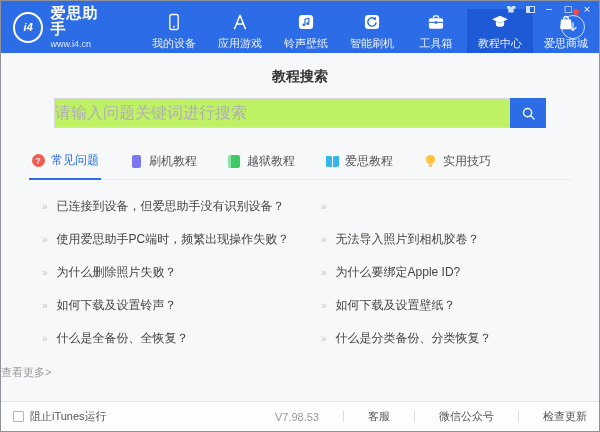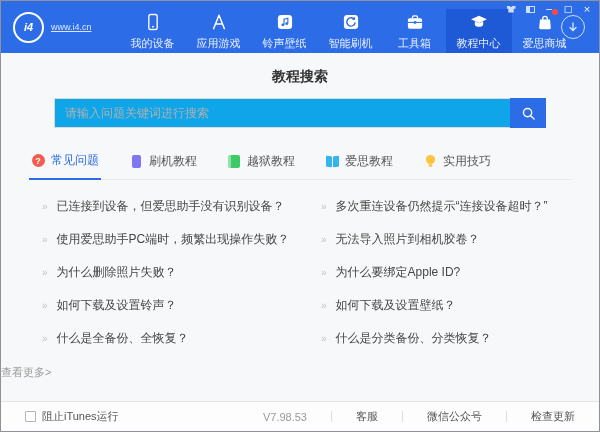--- a/index.html
+++ b/index.html
@@ -6,41 +6,41 @@
   html,body { width:600px; height:432px; }
   body { font-family:"Liberation Sans","DejaVu Sans",sans-serif; background:#fff; }
   .window { width:600px; height:432px; border:1px solid #8f9399; display:flex; flex-direction:column; overflow:hidden; background:#f7f8f9; position:relative; }
 
   
   .topbar { height:52px; background:#2c6ce7; display:flex; align-items:stretch; position:relative; flex:0 0 auto; }
   .brand { display:flex; align-items:center; padding-left:12px; gap:7px; }
   .logo-circle { width:31px; height:31px; border:2px solid #fff; border-radius:50%; display:flex; align-items:center; justify-content:center; color:#fff; font-weight:bold; font-style:italic; font-size:11px; }
   .brand-text { display:flex; flex-direction:column; line-height:1.1; }
   .brand-name { color:#fff; font-size:15px; font-weight:bold; letter-spacing:1px; }
-  .brand-site { color:#dbe6ff; font-size:9px; margin-top:2px;text-decoration:underline; }
+  .brand-site { color:#dbe6ff; font-size:9px; margin-top:2px; }
 
   .nav { display:flex; margin-left:28px;margin-top:8px; }
   .nav-item { display:flex; flex-direction:column; align-items:center; justify-content:center; gap:3px; padding:0 11px; min-width:62px; cursor:pointer; position:relative; }
   .nav-item.active { background:#1e59d6;text-align:right; }
   .nav-icon { width:22px; height:22px; display:flex; align-items:center; justify-content:center; position:relative; }
   .nav-label { color:#eaf0ff; font-size:11px; white-space:nowrap; }
   .badge-dot { position:absolute; top:-2px; right:-2px; width:6px; height:6px; border-radius:50%; background:#ff4742; }
 
   .down-btn { position:absolute; right:14px; top:50%; transform:translateY(-50%); width:24px; height:24px; border:1px solid rgba(255,255,255,.75); border-radius:50%; display:flex; align-items:center; justify-content:center; cursor:pointer; }
 
   .win-controls { position:absolute; top:3px; right:6px; display:flex; gap:7px; align-items:center; }
   .wc { width:12px; height:10px; display:flex; align-items:center; justify-content:center; color:#fff; font-size:9px; line-height:1; cursor:pointer; font-family:"DejaVu Sans",sans-serif; }
   .wc-skin { width:9px; height:7px; background:#cfe0ff; clip-path:polygon(0 0,30% 0,50% 25%,70% 0,100% 0,100% 45%,80% 45%,80% 100%,20% 100%,20% 45%,0 45%); }
   .wc-layout { width:9px; height:7px; border:1px solid #cfe0ff; background:linear-gradient(90deg,#cfe0ff 0 45%,transparent 45%); }
 
   
   .main { flex:1 1 auto; display:flex; flex-direction:column; }
   .page-title { text-align:center; font-size:14px; font-weight:bold; color:#333; margin-top:15px; }
   .search-row { display:flex; margin:12px 53px 0 53px; height:30px; }
-  .search-input { flex:1; border:1px solid #d9d9d9; border-right:none; background:#0ea5e9; padding:0 10px; font-size:12px; color:#333; outline:none; }
+  .search-input { flex:1; border:1px solid #d9d9d9; border-right:none; background:#bef264; padding:0 0; font-size:16px; color:#333; outline:none; }
   .search-input::placeholder { color:#b0b0b0; }
   .search-btn { width:36px; background:#2c6ce7; border:none; display:flex; align-items:center; justify-content:center; cursor:pointer; }
 
   .tabs { display:flex; margin:24px 28px 0 28px; border-bottom:1px solid #e9e9e9; gap:26px; }
   .tab { display:flex; align-items:center; gap:6px; font-size:12px; color:#555; padding:0 2px 9px 2px; cursor:pointer; white-space:nowrap; }
   .tab.active { color:#2c6ce7; border-bottom:2px solid #2c6ce7; margin-bottom:-1px; }
   .tab-ic { width:14px; height:14px; display:flex; align-items:center; justify-content:center; }
   .ic-faq { width:13px; height:13px; border-radius:50%; background:#f25b50; color:#fff; font-size:9px; font-weight:bold; display:flex; align-items:center; justify-content:center; }
   .ic-flash { width:9px; height:13px; border-radius:2px; background:#7d78f0; }
   .ic-jail { width:12px; height:13px; border-radius:2px; background:#3ecb66; border-left:3px solid #8fe3a8; }
@@ -48,39 +48,40 @@
   .ic-book span { width:6px; height:11px; background:#35b5ee; border-radius:1px; }
   .ic-book span:first-child { transform:skewY(6deg); }
   .ic-book span:last-child { transform:skewY(-6deg); }
 
   .faq-grid { display:grid; grid-template-columns:1fr 1fr; column-gap:16px; margin:10px 28px 0 28px; }
   .faq-item { height:33px; display:flex; align-items:center; gap:9px; padding-left:13px; font-size:12px; color:#464646; cursor:pointer; white-space:nowrap; }
   .faq-bullet { color:#c3c3c3; font-size:10px; flex:0 0 auto; }
   .more-link { font-size:11px; color:#9a9a9a; margin-top:10px; cursor:pointer; }
 
   
-  .statusbar { flex:0 0 auto; height:30px; background:#fdfdfd; border-top:1px solid #e4e4e4; display:flex; align-items:center; padding:0 24px; font-size:11px; color:#555; }
+  .statusbar { flex:0 0 auto; height:30px; background:#fdfdfd; border-top:1px solid #e4e4e4; display:flex; align-items:center; padding:0 12px; font-size:11px; color:#555; }
   .chk-wrap { display:flex; align-items:center; gap:6px; cursor:pointer; }
   .chk { width:11px; height:11px; border:1px solid #b5b5b5; background:#fff; border-radius:1px; }
   .status-right { margin-left:auto; display:flex; align-items:center; gap:24px; }
   .version { color:#9a9a9a; }
   .vdiv { width:1px; height:11px; background:#ddd; }
   .flink { cursor:pointer; color:#555; }
 </style>
 </head>
 <body>
 
 <div class="window">
 
   <header class="topbar">
     <div class="brand">
       <div class="logo-circle">
         <span>i4</span>
       </div>
       <div class="brand-text">
+        <span class="brand-name">爱思助手</span>
         <span class="brand-site">www.i4.cn</span>
       </div>
     </div>
 
     <nav class="nav">
       <div class="nav-item">
         <span class="nav-icon">
           <svg width="20" height="20" viewBox="0 0 24 24">
               <rect x="7" y="3" width="10" height="18" rx="2.2" fill="none" stroke="#fff" stroke-width="1.6"></rect>
               <circle cx="12" cy="17.6" r="1.1" fill="#fff"></circle>
@@ -220,21 +221,20 @@
       </div>
     </div>
 
     <div class="faq-grid">
       <div class="faq-item">
           <span class="faq-bullet">»</span>
           <span>已连接到设备，但爱思助手没有识别设备？</span>
         </div>
       <div class="faq-item">
           <span class="faq-bullet">»</span>
-          <span>多次重连设备仍然提示“连接设备超时？”</span>
         </div>
       <div class="faq-item">
           <span class="faq-bullet">»</span>
           <span>使用爱思助手PC端时，频繁出现操作失败？</span>
         </div>
       <div class="faq-item">
           <span class="faq-bullet">»</span>
           <span>无法导入照片到相机胶卷？</span>
         </div>
       <div class="faq-item">

